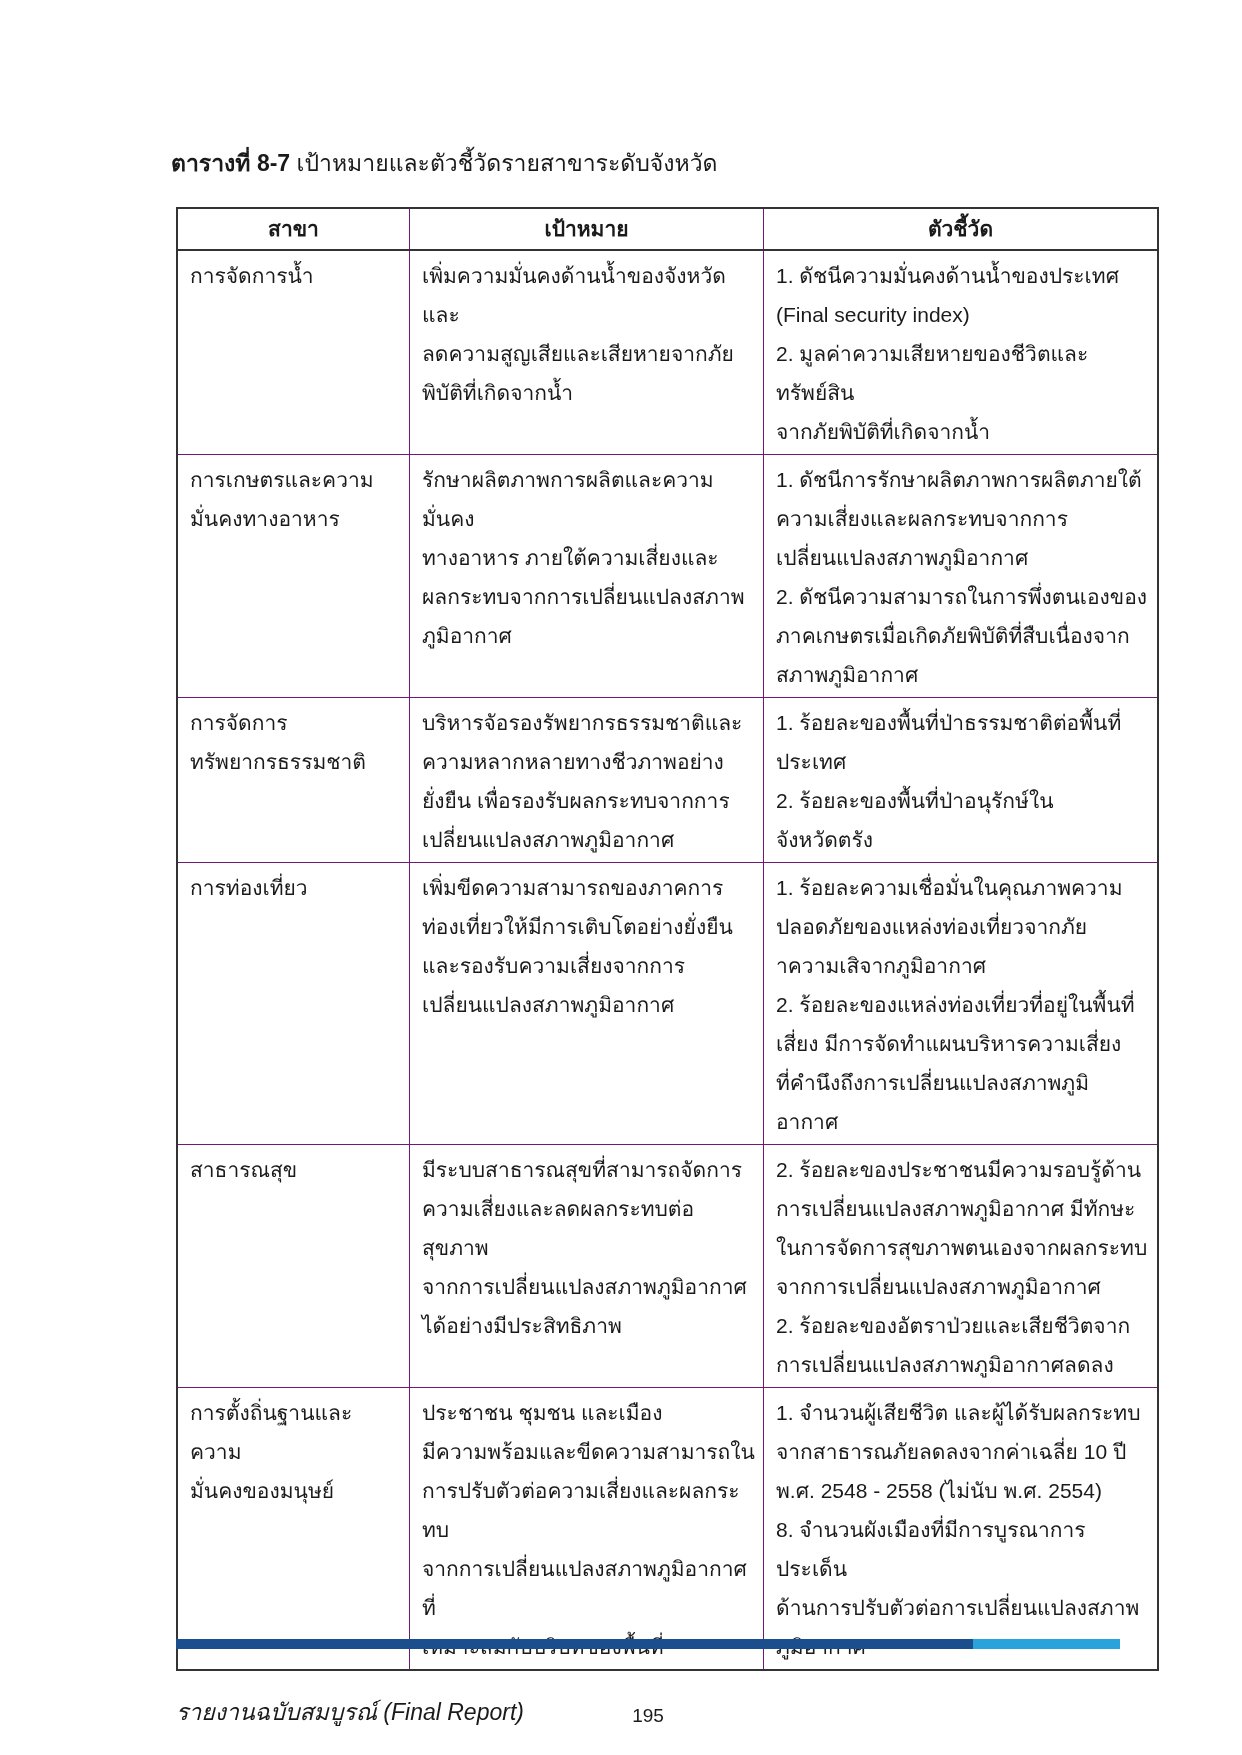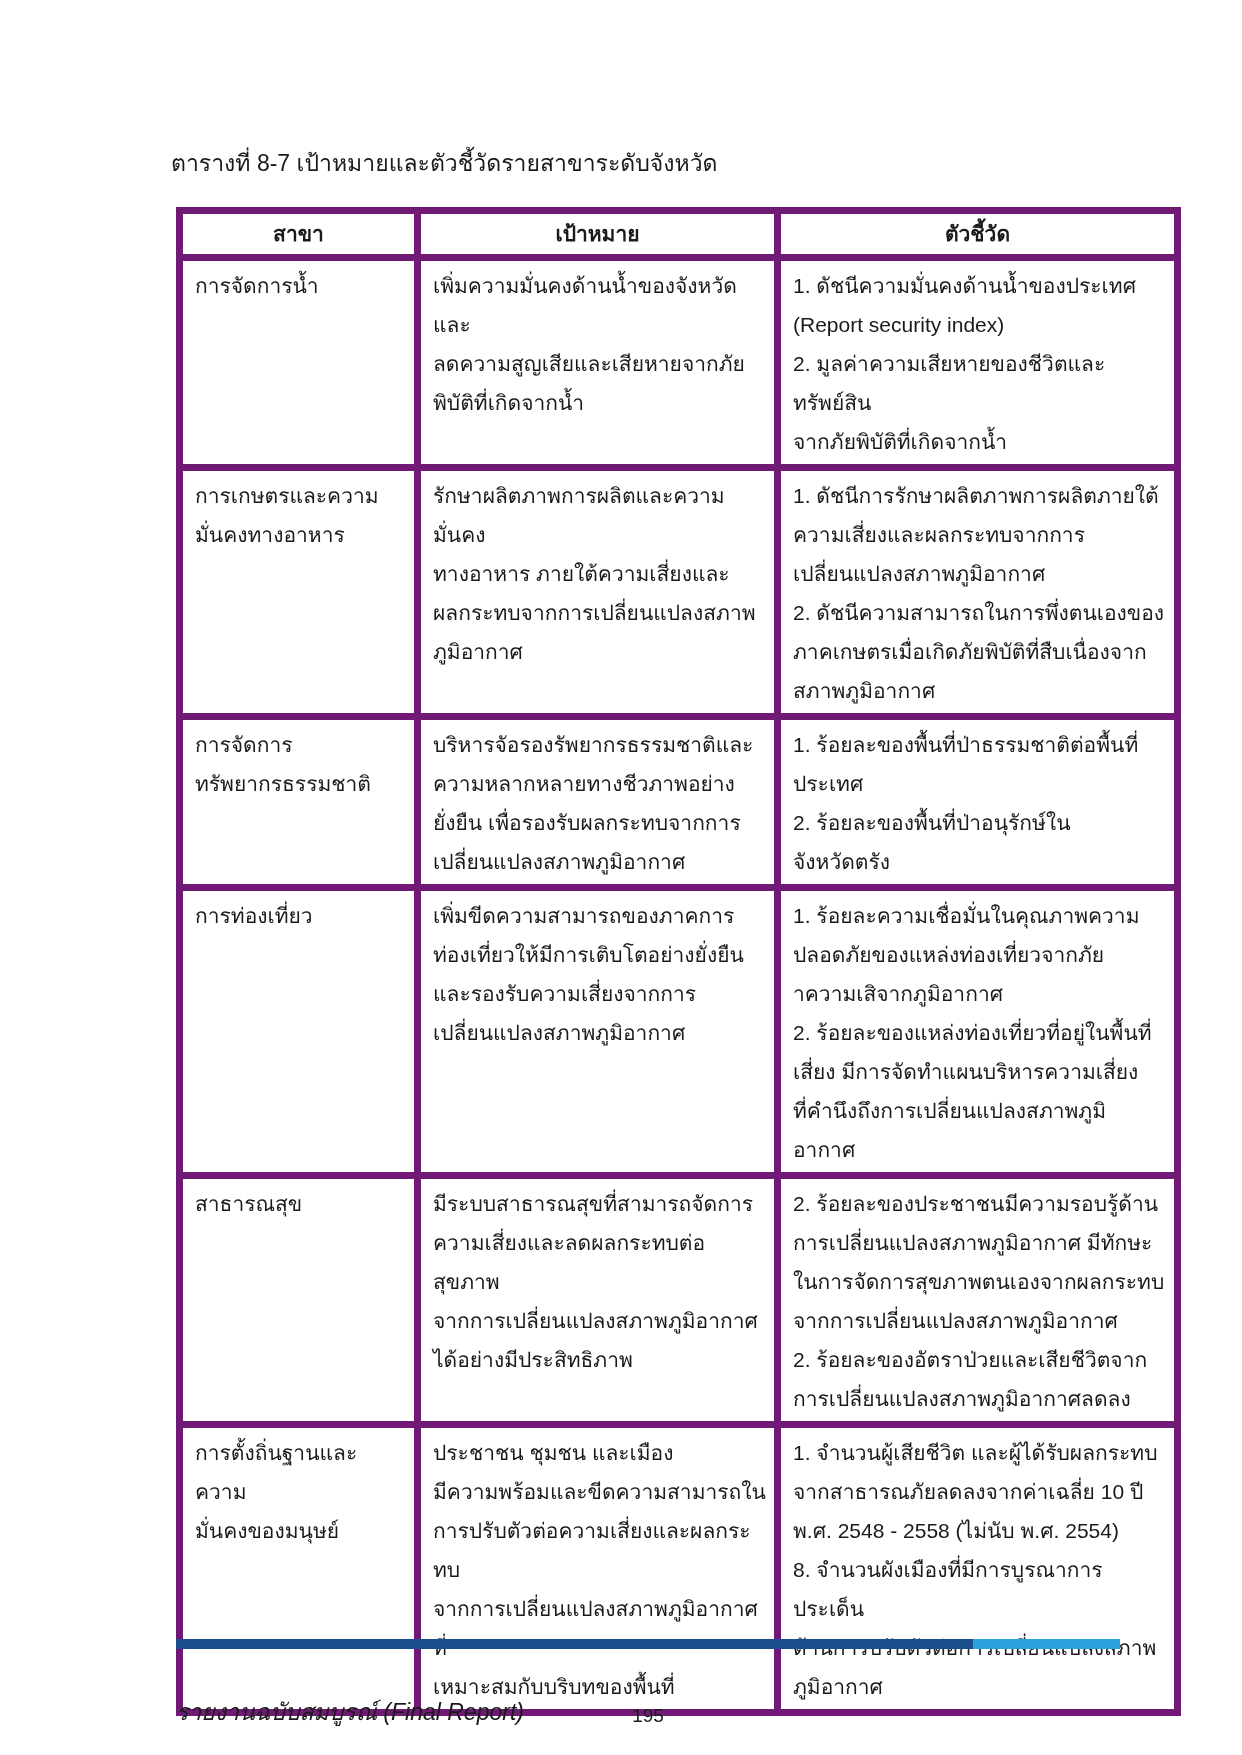--- a/index.html
+++ b/index.html
@@ -8,29 +8,29 @@
     background:#ffffff;
     font-family:"Liberation Sans","DejaVu Sans",sans-serif;
     color:#1a1a1a;
     position:relative;
     overflow:hidden;
   }
   .doc-title{
     position:absolute;left:171px;top:146px;
     font-size:23px;line-height:34px;white-space:nowrap;
   }
-  .doc-title .bold{font-weight:normal;}
+  .doc-title .bold{font-weight:bold;}
   .data-table{
     position:absolute;left:176px;top:207px;
     width:941px;
     border-collapse:collapse;table-layout:fixed;
     font-size:21px;
   }
   .data-table,.data-table th,.data-table td{
-    border:7px solid #701a75;
+    border:1px solid #701a75;
   }
   .data-table{border:2px solid #333;}
   .data-table th{
     font-weight:bold;text-align:center;
     padding:5px 6px;line-height:30px;
     border-bottom:2px solid #333;
   }
   .data-table td{
     vertical-align:top;
     padding:5px 8px 3px 12px;
@@ -78,21 +78,21 @@
         <td>
           <div class="cell-line">การจัดการน้ำ</div>
         </td>
         <td>
           <div class="cell-line">เพิ่มความมั่นคงด้านน้ำของจังหวัดและ</div>
           <div class="cell-line">ลดความสูญเสียและเสียหายจากภัย</div>
           <div class="cell-line">พิบัติที่เกิดจากน้ำ</div>
         </td>
         <td>
           <div class="cell-line">1. ดัชนีความมั่นคงด้านน้ำของประเทศ</div>
-          <div class="cell-line">(Report security index)</div>
+          <div class="cell-line">(Final security index)</div>
           <div class="cell-line">2. มูลค่าความเสียหายของชีวิตและทรัพย์สิน</div>
           <div class="cell-line">จากภัยพิบัติที่เกิดจากน้ำ</div>
         </td>
       </tr>
       <tr>
         <td>
           <div class="cell-line">การเกษตรและความ</div>
           <div class="cell-line">มั่นคงทางอาหาร</div>
         </td>
         <td>

